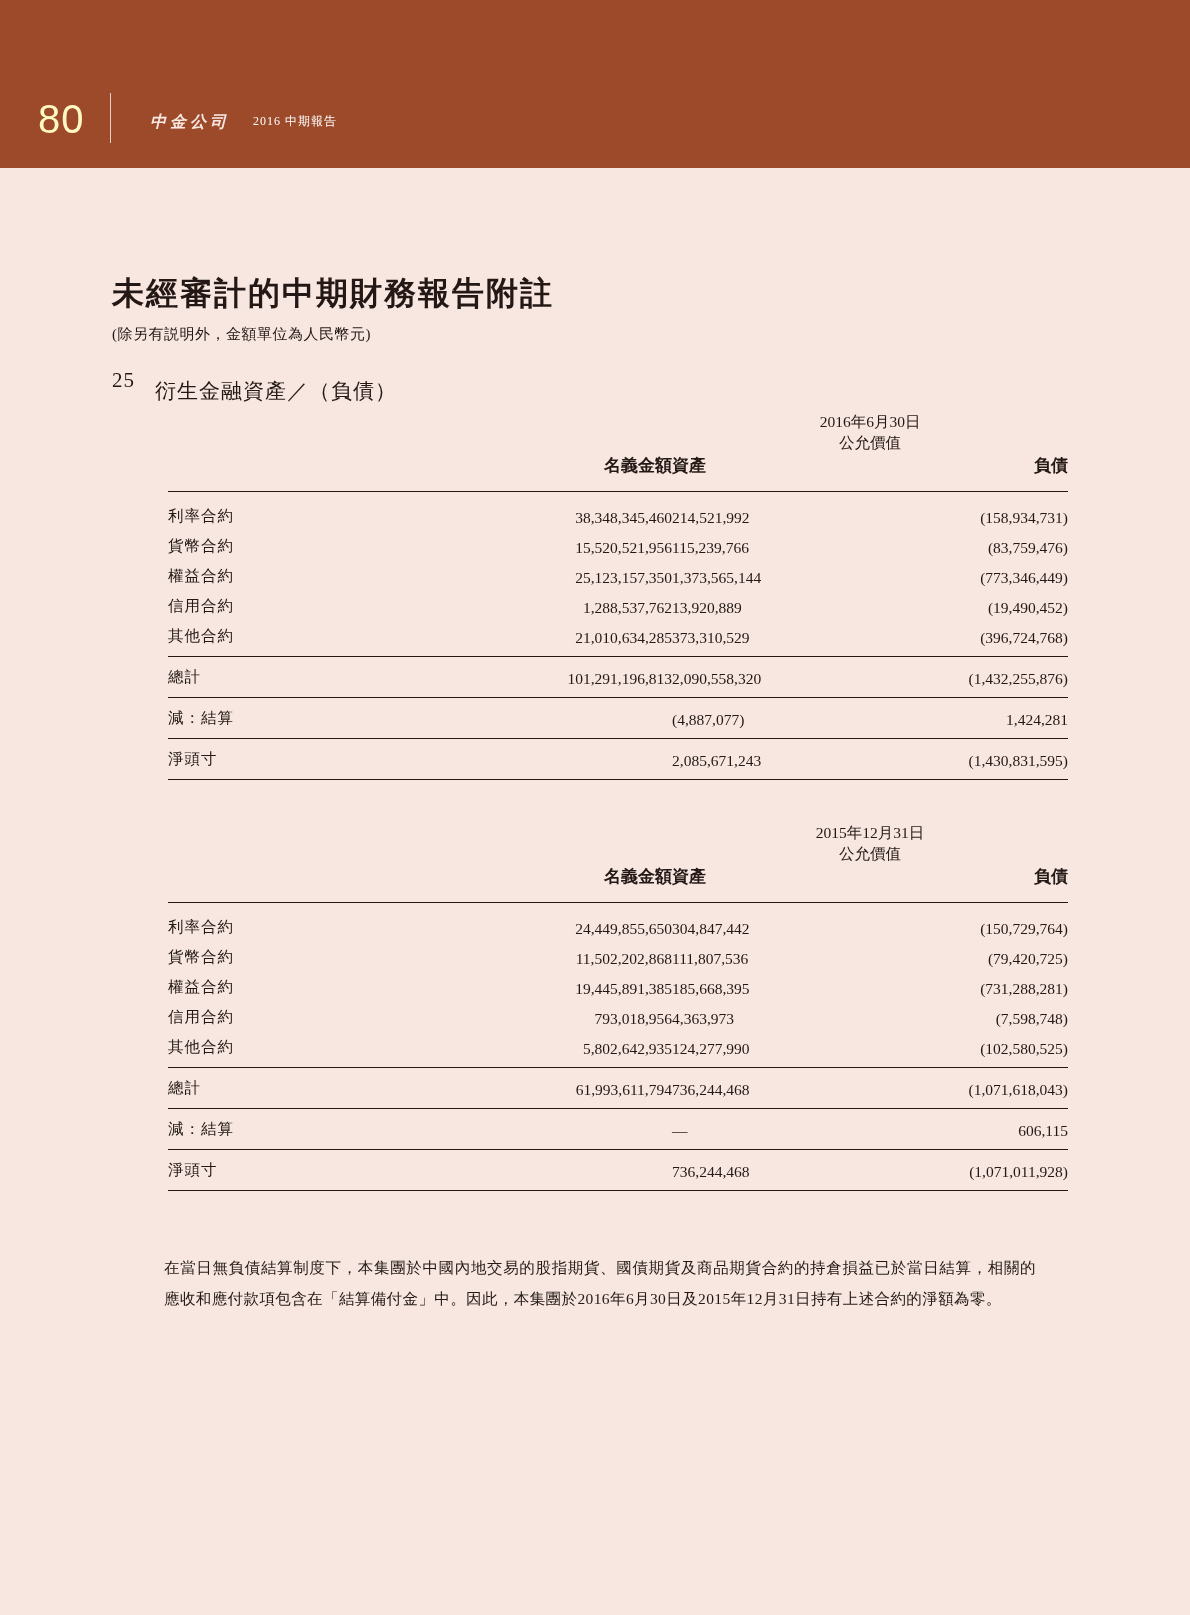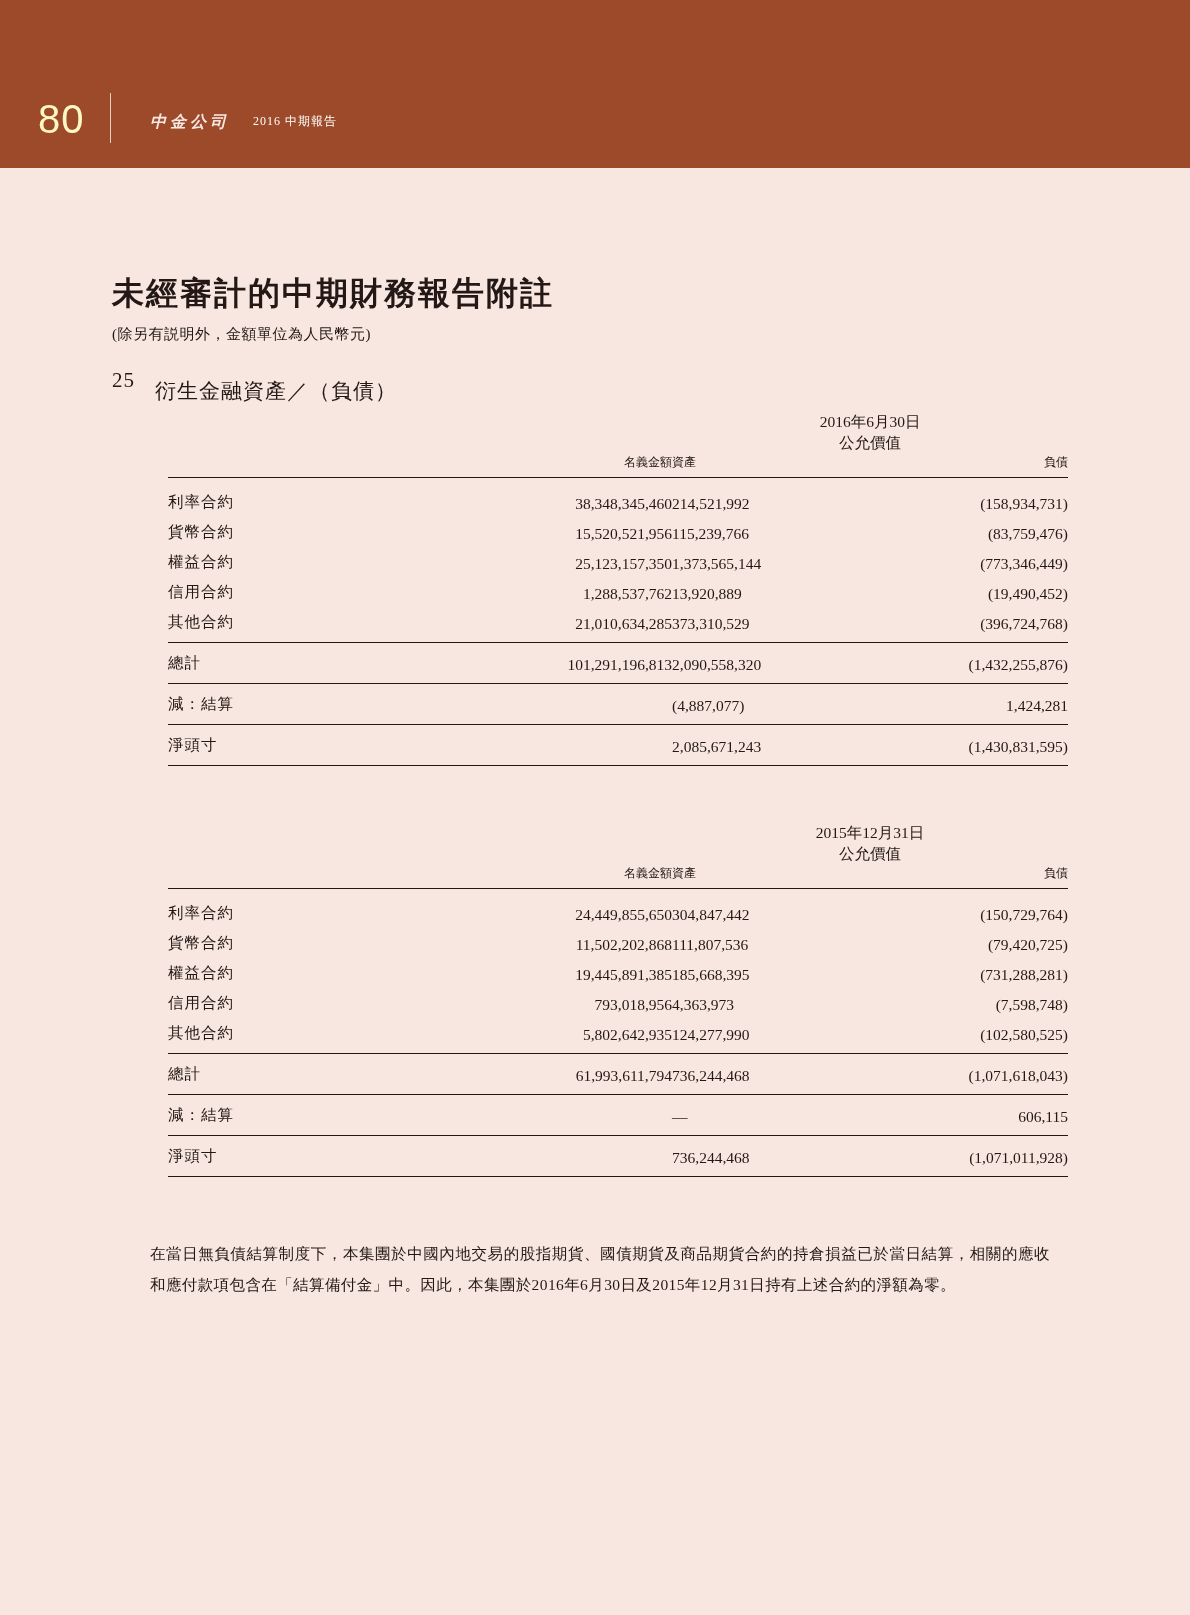--- a/index.html
+++ b/index.html
@@ -116,22 +116,23 @@
     text-align: center;
     font-size: 15.5px;
     padding-bottom: 4px;
   }
   .fv-head {
     text-align: center;
     font-size: 15.5px;
     padding-bottom: 3px;
   }
   .colhead td {
-    padding-bottom: 6px;
-    font-size: 12px;
+    padding-bottom: 14px;
+    font-size: 17px;
+    font-weight: bold;
   }
   .rule-row td {
     border-top: 1.3px solid #231815;
     height: 0;
     font-size: 0;
     line-height: 0;
   }
   .data-row td {
     padding: 4.5px 0 4.5px 0;
     font-size: 15.5px;
@@ -147,21 +148,21 @@
   .footnote {
     position: absolute;
     left: 150px;
     top: 1238px;
     width: 900px;
     font-size: 15.5px;
     line-height: 2.0;
     text-align: justify;
     letter-spacing: 0.4px;
   }
-  .footnote p { margin: 0; text-indent: 0; font-family: Liberation Serif, serif; }
+  .footnote p { margin: 14px; text-indent: 0; font-family: Liberation Serif, serif; }
 </style>
 </head>
 <body>
 
 <div class="header-band">
   <div class="page-number">80</div>
   <div class="header-rule"></div>
   <div class="header-company">中金公司</div>
   <div class="header-report">2016 中期報告</div>
 </div>

